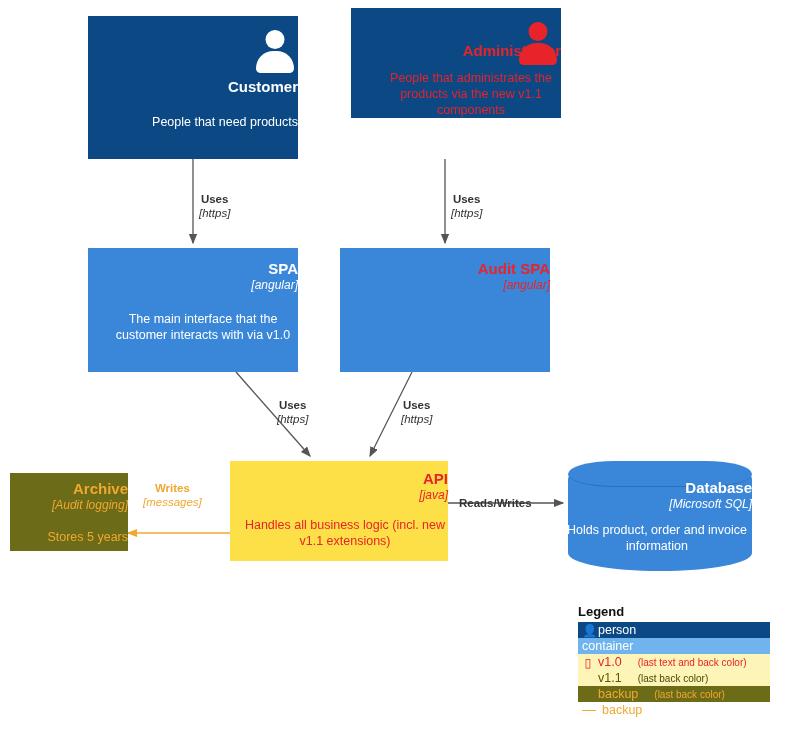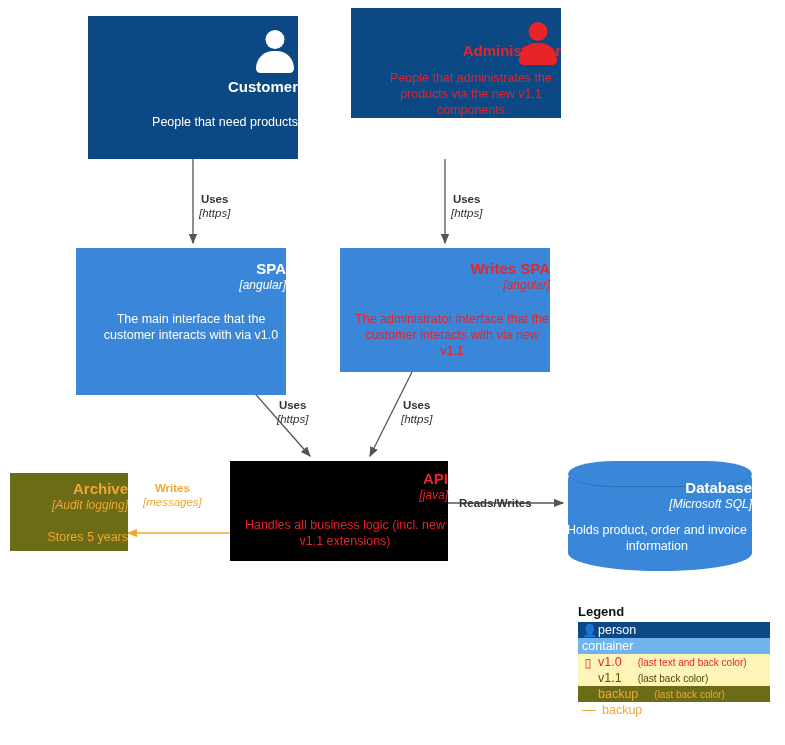--- a/index.html
+++ b/index.html
@@ -88,21 +88,21 @@
   }
   .container-node .title { color: #ffffff; }
   .container-node .tech { color: #ffffff; font-style: italic; }
   .container-node .desc { color: #ffffff; }
   .container-node.v11 .title,
   .container-node.v11 .tech,
   .container-node.v11 .desc { color: #e8232a; }
 
   
   .api-node {
-    background: #000000;
+    background: #fde047;
   }
   .api-node .title,
   .api-node .tech,
   .api-node .desc { color: #e8232a; }
 
   
   .archive-node {
     background: #6b6b18;
   }
   .archive-node .title { color: #f0a830; }
@@ -224,30 +224,29 @@
 
 <div class="node person-node admin" style="left:351px; top:8px; width:210px; height:110px;">
   <div class="person-icon red">
     <div class="head"></div>
       <div class="body"></div>
   </div>
   <div class="title">Administrator</div>
   <div class="desc" style="margin-top:10px; width:180px;">People that administrates the products via the new v1.1 components</div>
 </div>
 
-<div class="node container-node" style="left:76px; top:248px; width:210px; height:147px;">
+<div class="node container-node" style="left:88px; top:248px; width:210px; height:124px;">
   <div class="title" style="margin-top:12px;">SPA</div>
   <div class="tech">[angular]</div>
   <div class="desc" style="margin-top:18px; width:190px;">The main interface that the customer interacts with via v1.0</div>
 </div>
 
 <div class="node container-node v11" style="left:340px; top:248px; width:210px; height:124px;">
-  <div class="title" style="margin-top:12px;">Writes SPA</div>
+  <div class="title" style="margin-top:12px;">Audit SPA</div>
   <div class="tech">[angular]</div>
-  <div class="desc" style="margin-top:18px; width:196px;">The administrator interface that the customer interacts with via new v1.1</div>
 </div>
 
 <div class="node api-node" style="left:230px; top:461px; width:218px; height:100px;">
   <div class="title" style="margin-top:9px;">API</div>
   <div class="tech">[java]</div>
   <div class="desc" style="margin-top:14px; width:206px;">Handles all business logic (incl. new v1.1 extensions)</div>
 </div>
 
 <div class="node archive-node" style="left:10px; top:473px; width:118px; height:78px;">
   <div class="title" style="margin-top:7px;">Archive</div>

